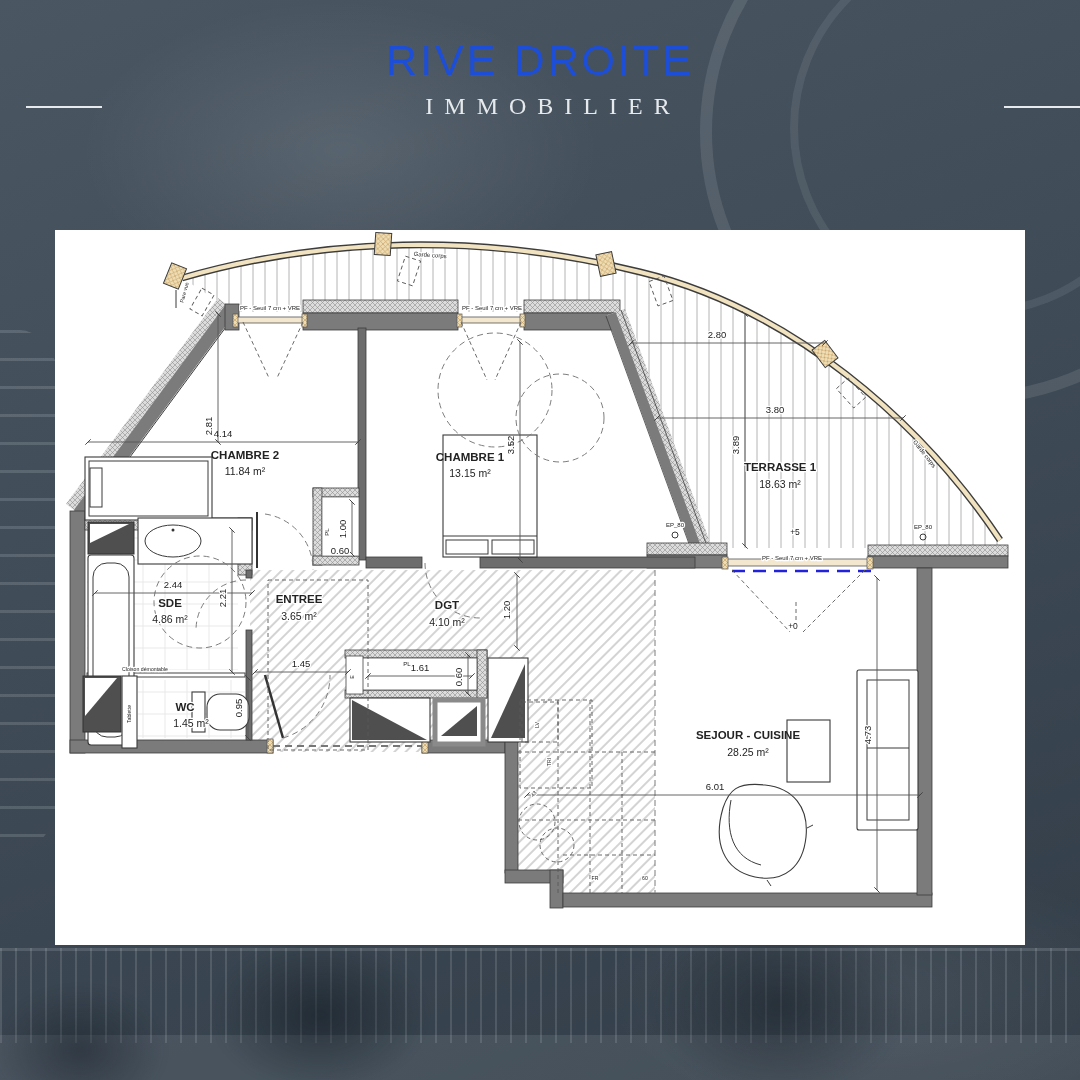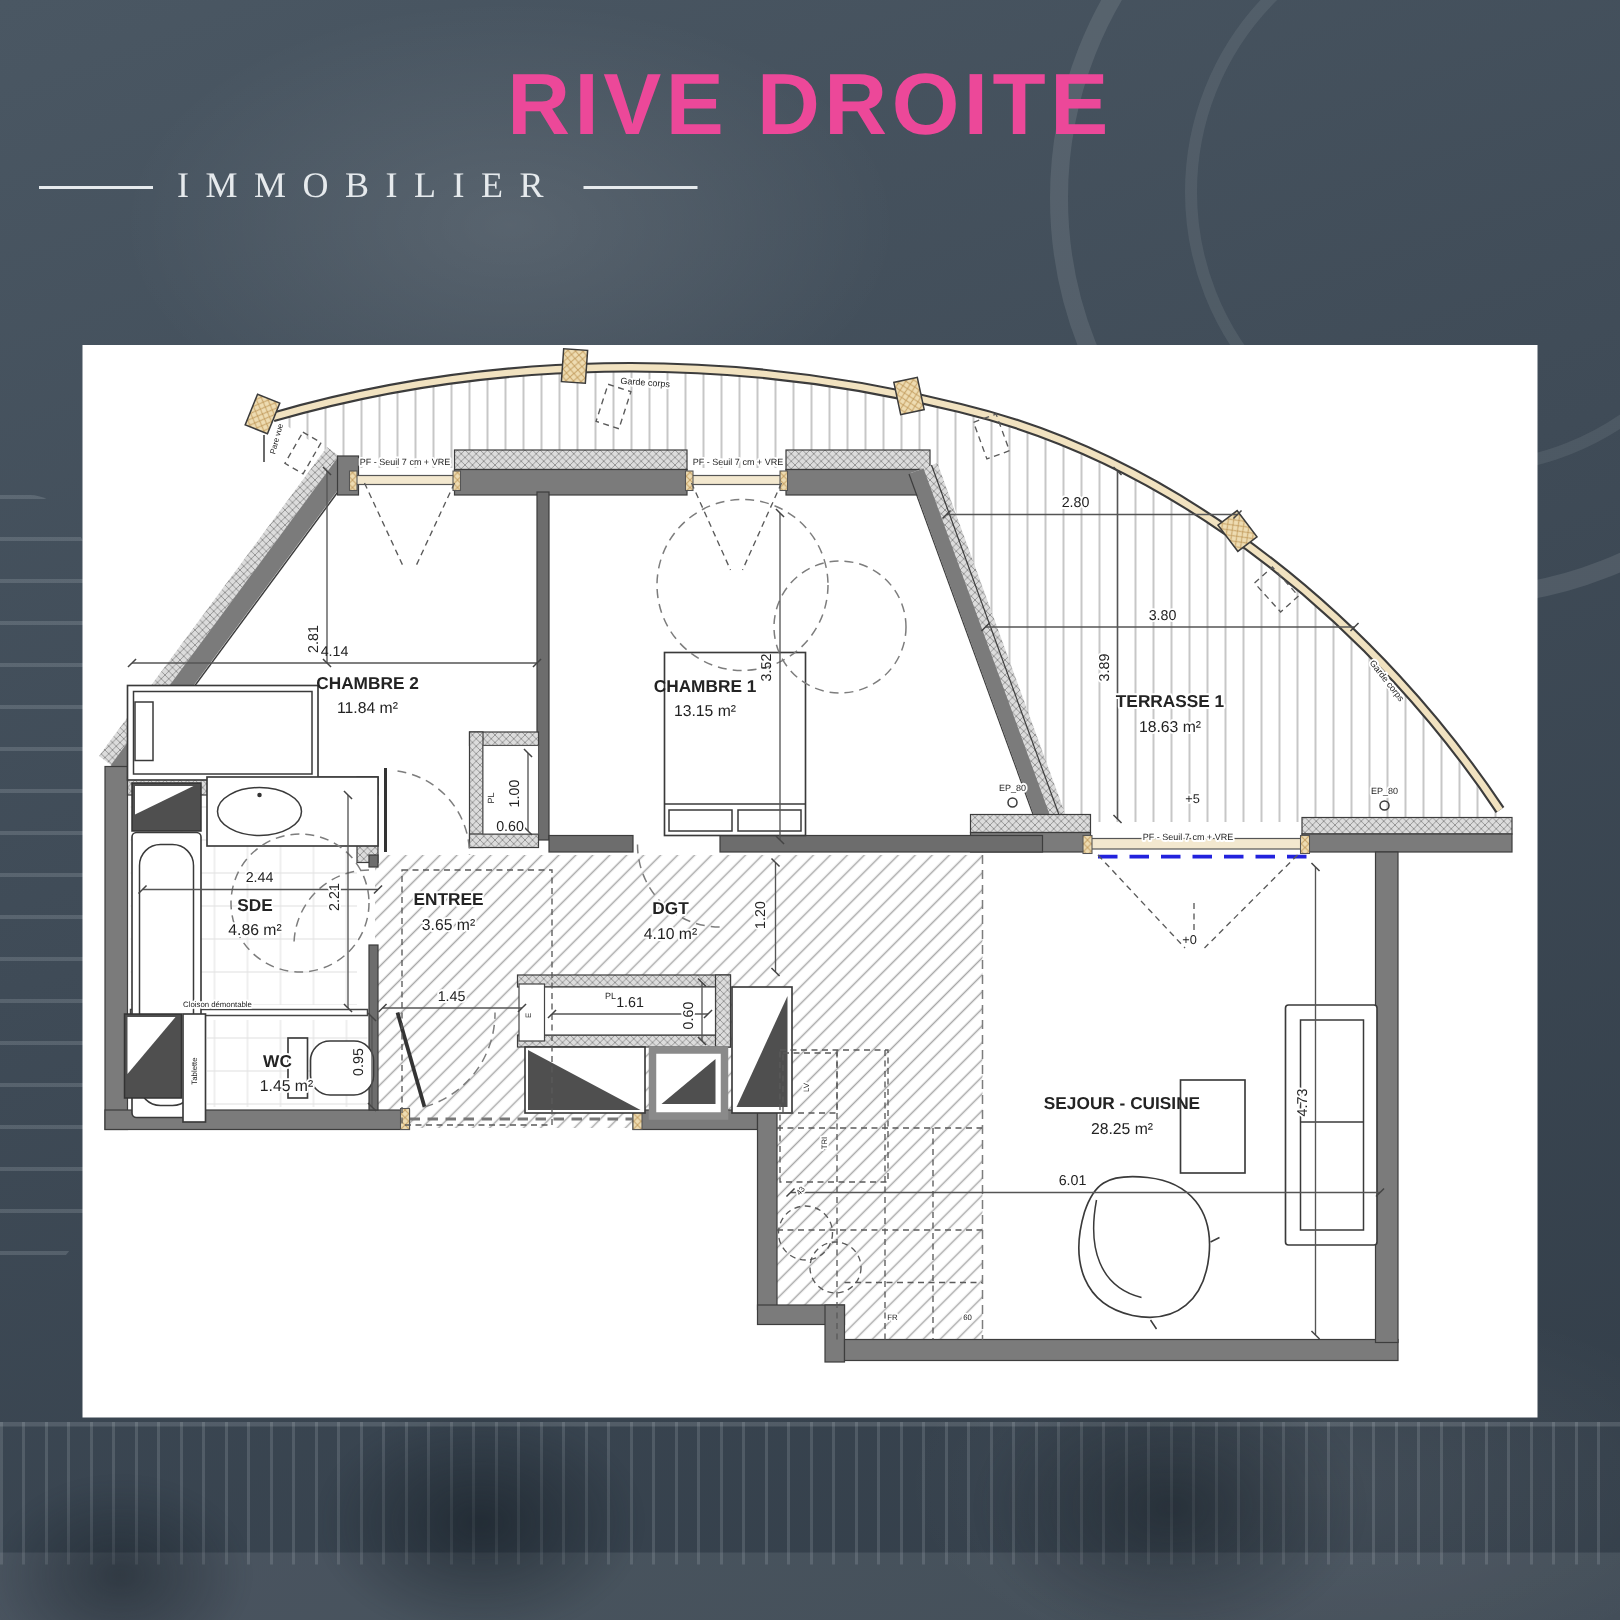--- a/index.html
+++ b/index.html
@@ -19,22 +19,22 @@
          background:repeating-linear-gradient(to bottom,rgba(219,227,232,.16) 0 3px,transparent 3px 28px);}
   .rail-bot{left:0;top:948px;width:1080px;height:92px;
         background:repeating-linear-gradient(to right,rgba(219,227,232,.15) 0 2px,transparent 2px 15px);
         border-top:3px solid rgba(219,227,232,.16);}
   .floor-bot{left:0;top:1035px;width:1080px;height:45px;background:rgba(200,209,214,.12);}
   .tree{border-radius:50%;filter:blur(3px);}
   .tree1{left:170px;top:910px;width:300px;height:210px;background:radial-gradient(closest-side,rgba(18,26,33,.55),transparent 72%);}
   .tree2{left:600px;top:880px;width:360px;height:250px;background:radial-gradient(closest-side,rgba(18,26,33,.50),transparent 72%);}
   .tree3{left:-40px;top:960px;width:240px;height:180px;background:radial-gradient(closest-side,rgba(18,26,33,.45),transparent 72%);}
   .logo{position:absolute;left:0;top:36px;width:1080px;text-align:center;}
-  .logo-title{font-size:58px;font-weight:bold;letter-spacing:3px;color:#ec4899;}
-  .logo-sub{margin-top:8px;display:flex;align-items:center;justify-content:flex-start;gap:16px;padding-left:26px;}
+  .logo-title{font-size:43px;font-weight:normal;letter-spacing:3px;color:#1d4ed8;}
+  .logo-sub{margin-top:8px;display:flex;align-items:center;justify-content:space-between;gap:16px;padding-left:26px;}
   .rule{display:inline-block;width:76px;height:2px;background:#e6eaed;}
   .logo-tag{font-family:"Liberation Serif",serif;font-size:24px;letter-spacing:11px;color:#e6eaed;}
   .panel{position:absolute;left:55px;top:230px;width:970px;height:715px;background:#ffffff;}
   
   svg text{font-family:"Liberation Sans",sans-serif;fill:#232323;}
   .t-room{font-size:11.5px;font-weight:bold;text-anchor:middle;}
   .t-area{font-size:10.5px;text-anchor:middle;}
   .t-dim{font-size:9.5px;text-anchor:middle;}
   .t-lvl{font-size:8.5px;text-anchor:middle;}
   .t-tiny{font-size:6px;text-anchor:middle;}

